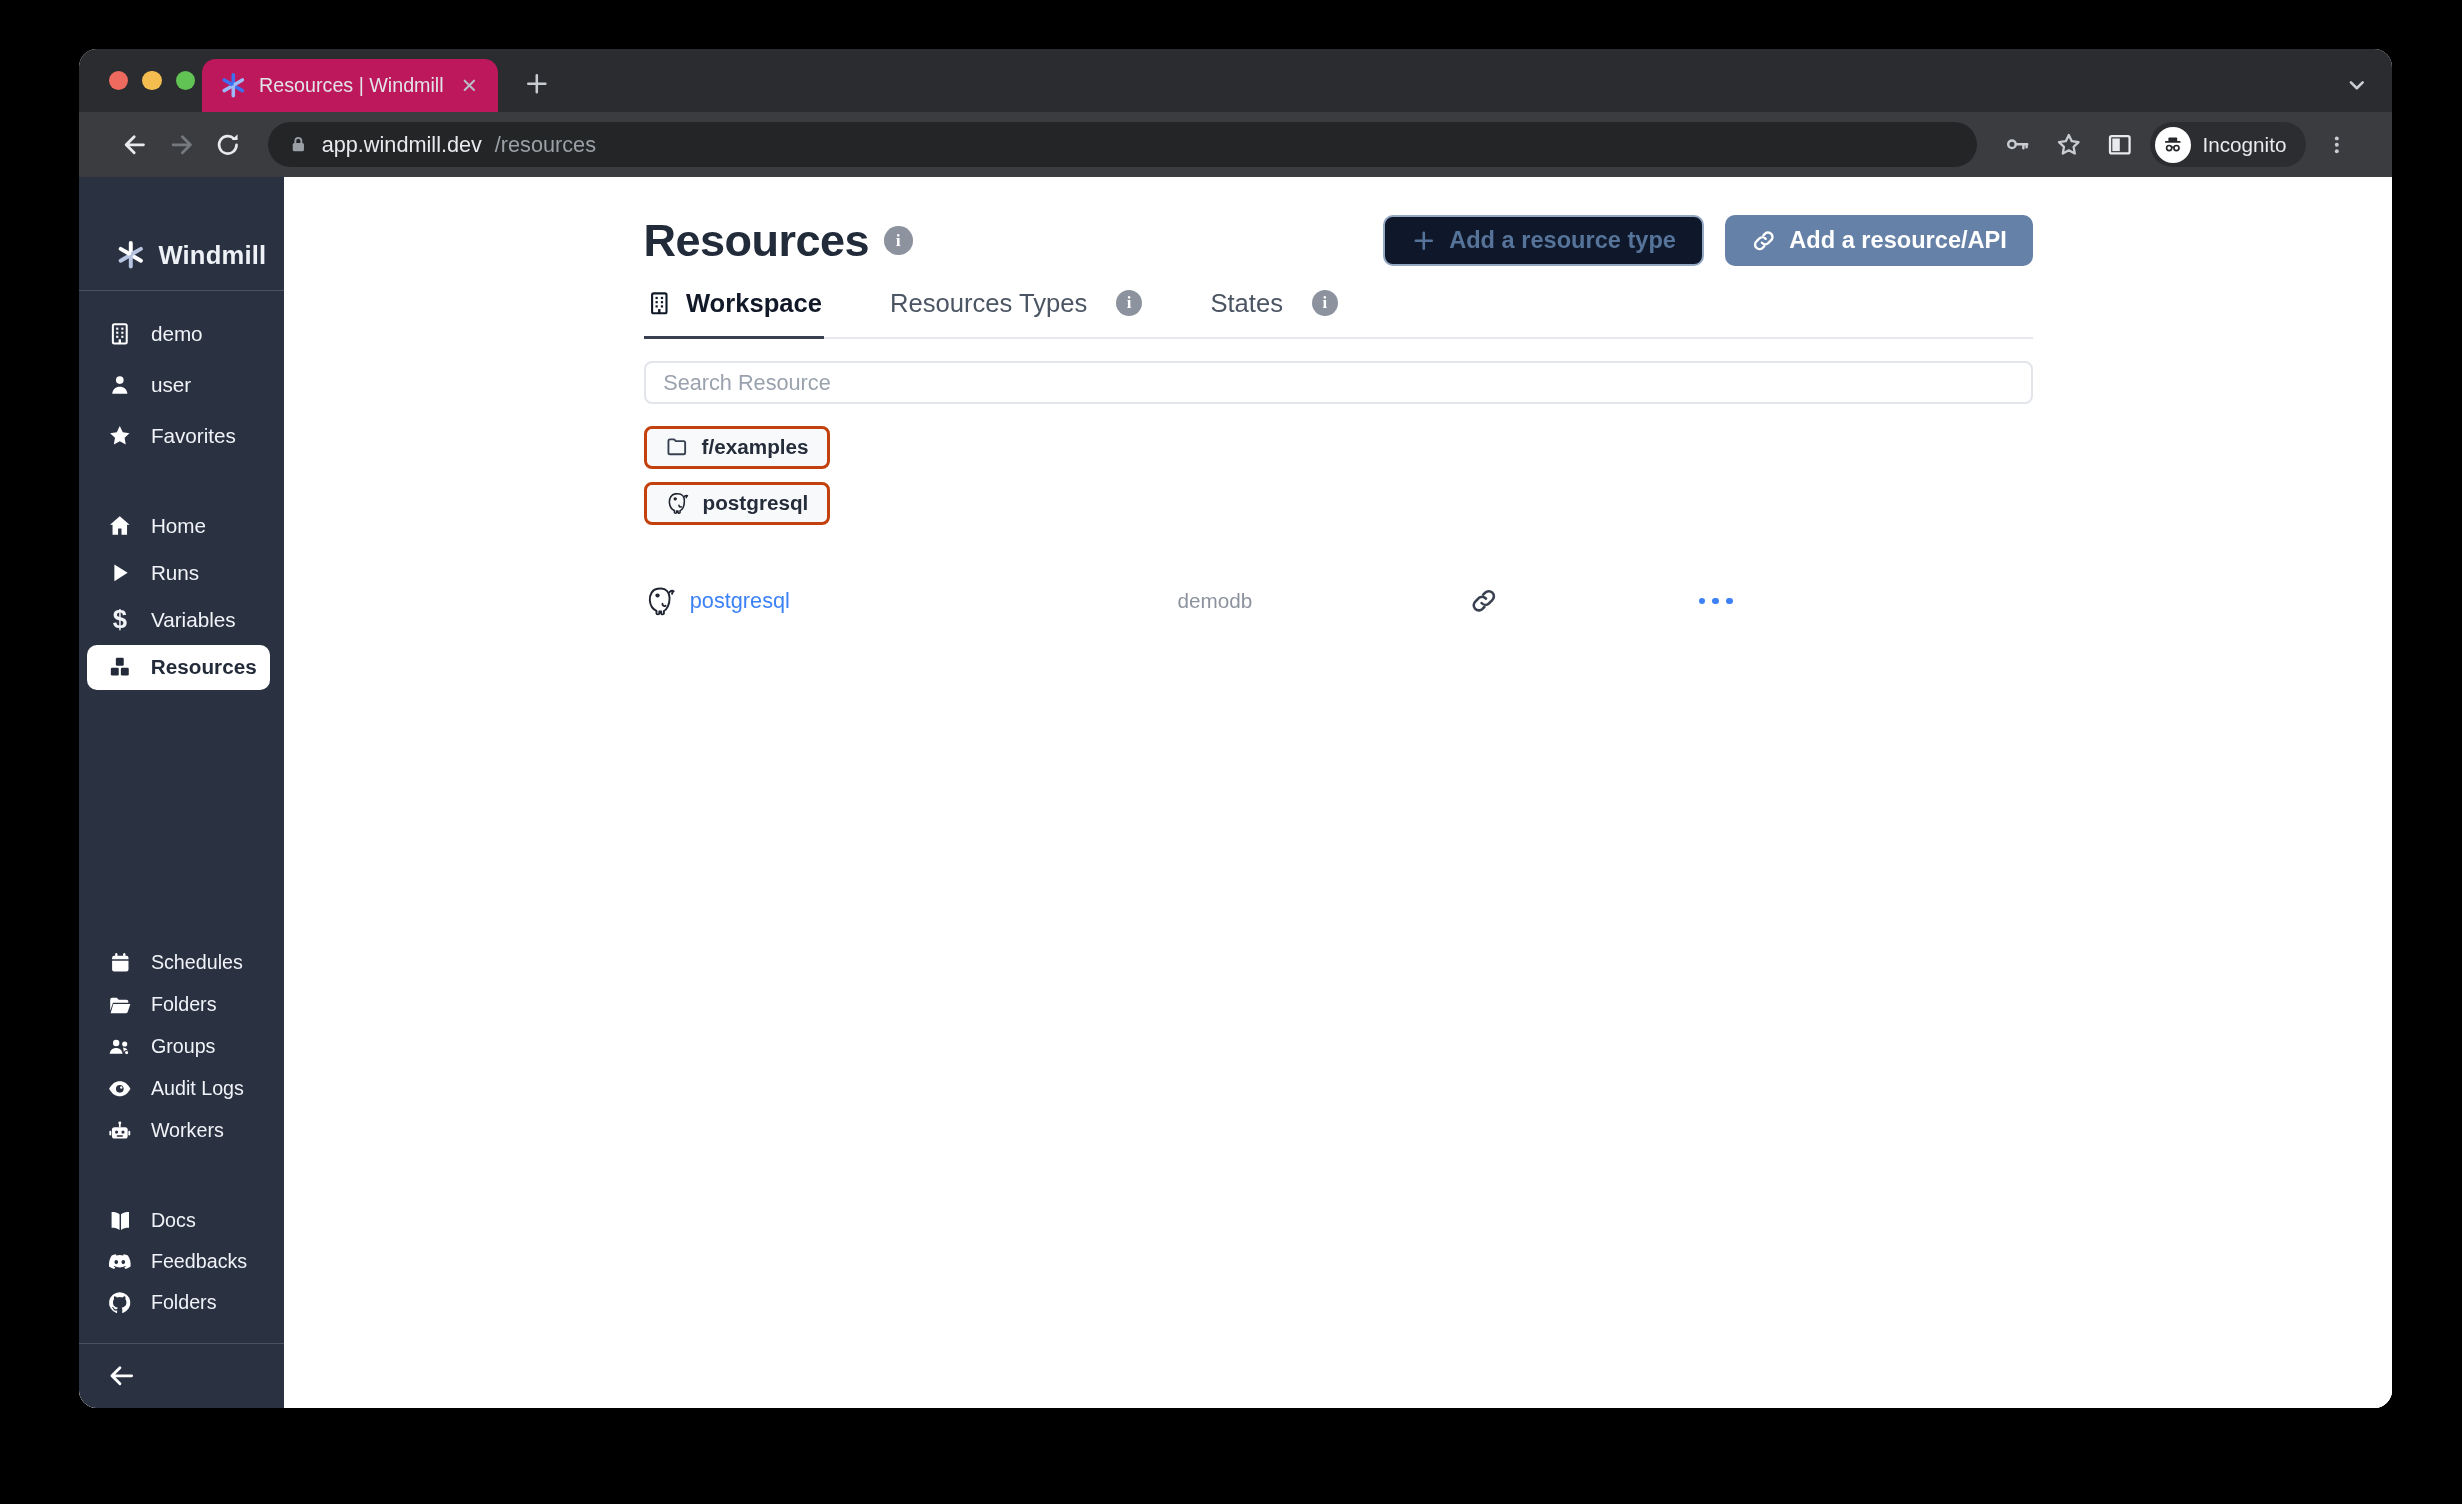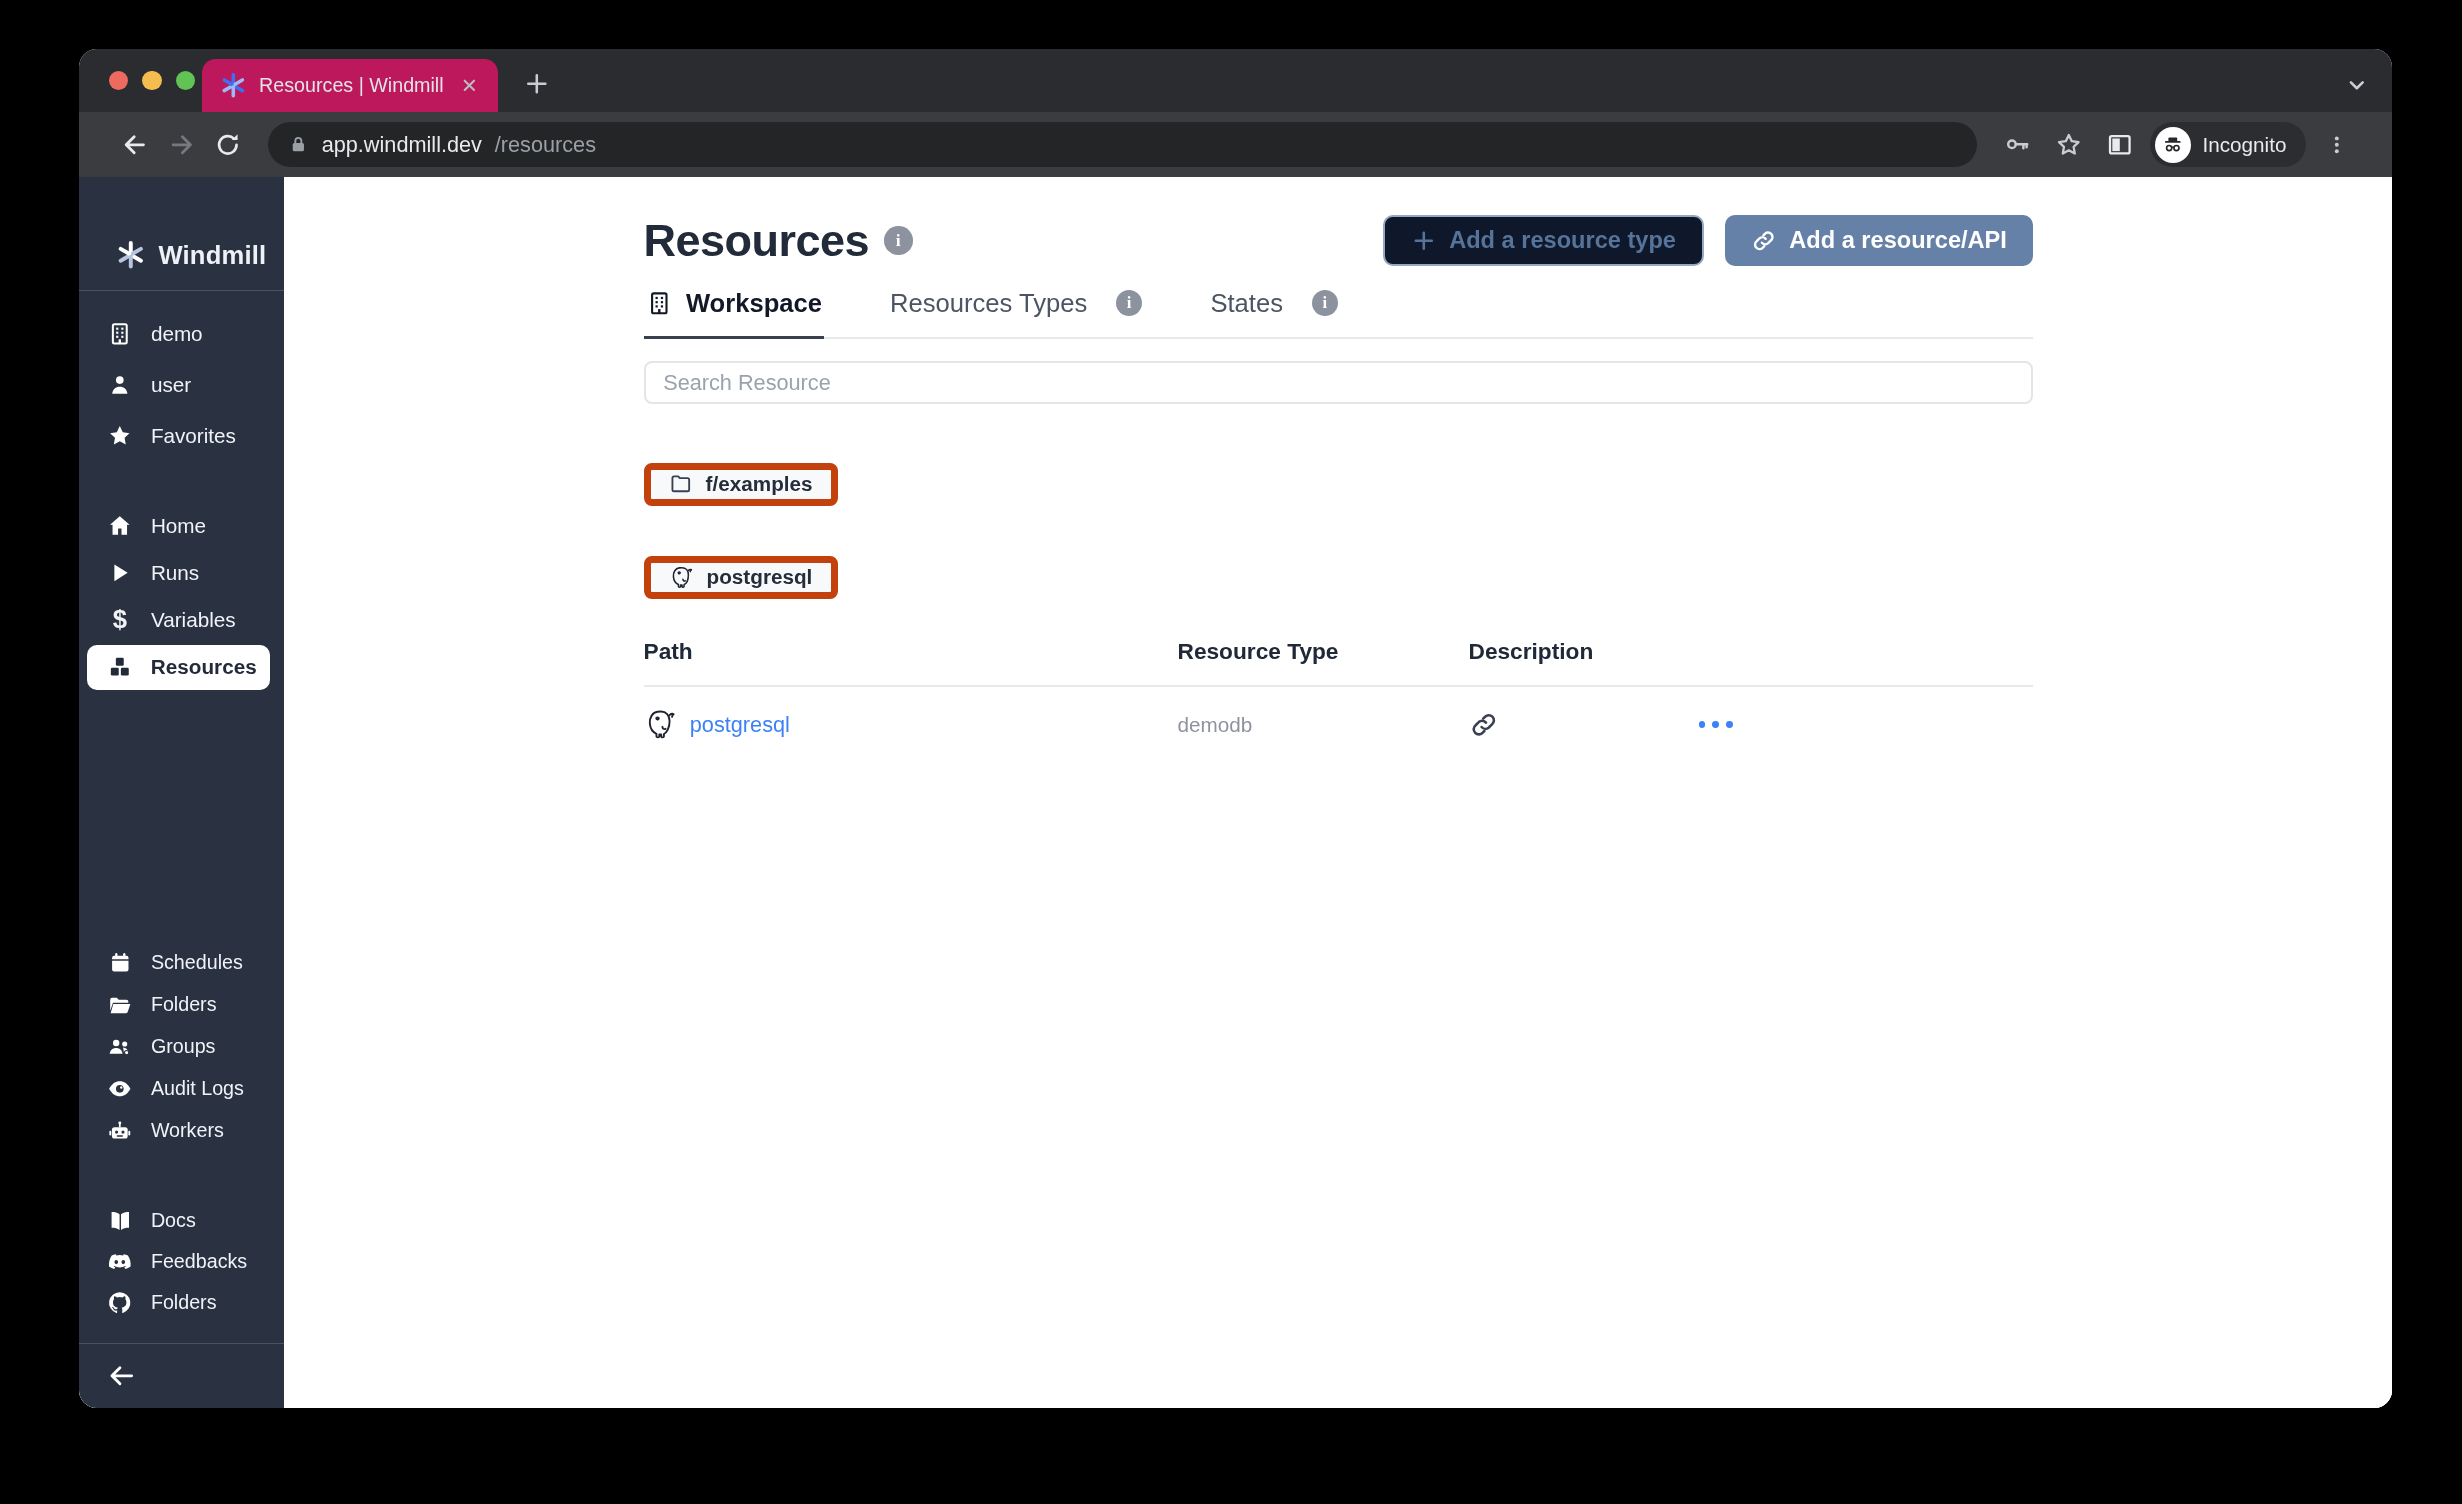--- a/index.html
+++ b/index.html
@@ -86,22 +86,22 @@
   .tab-item.active { color:#111827; font-weight:bold; border-bottom-color:#39404f; }
   .search {
     margin-top:21.7px; width:100%; height:43px; border:2px solid #e2e5ea; border-radius:7.9px;
     font-size:21.7px; color:#2b3442; padding:0 17.7px; outline:none; display:block;
     font-family:"Liberation Sans", sans-serif;
   }
   .search::placeholder { color:#9aa2ae; }
   .chips { margin-top:21.7px; display:flex; flex-direction:column; gap:12.8px; align-items:flex-start; }
   .chip {
     display:inline-flex; align-items:center; gap:12.8px; height:43px; padding:0 18.7px;
-    background:#f8f9fb; border:7px solid #c2410c; border-radius:7.9px;
-    font-size:20.7px; font-weight:bold; color:#252d3b; cursor:pointer;margin-top:37px;
+    background:#f8f9fb; border:3px solid #c2410c; border-radius:7.9px;
+    font-size:20.7px; font-weight:bold; color:#252d3b; cursor:pointer;
   }
   .rtable { margin-top:39px; }
   .thead, .trow { display:grid; grid-template-columns:534px 291px 230px 224px 111px; align-items:center; }
   .thead { padding-bottom:20.7px; border-bottom:2px solid #e7e9ee; font-size:22.7px; font-weight:bold; color:#202938; }
   .trow { height:75px; font-size:21.7px; }
   .path-cell { display:flex; align-items:center; }
   .path-link { color:#3c82f6; text-decoration:none; cursor:pointer; }
   .badge {
     margin-left:auto; margin-right:95px; display:inline-flex; align-items:center; gap:8.9px;
     background:#dbeafe; color:#1d4fd8; font-size:19.7px; font-weight:bold;
@@ -485,27 +485,20 @@
                 <path d="M9.1 7.3c.4-.5 1.3-.5 1.7 0 .3.5 0 1.1-.6 1.2-.7.1-1.3-.6-1.1-1.2z"></path>
                 <circle cx="9.9" cy="7.9" r=".4" fill="#1f2430" stroke="none"></circle>
                 <path d="M13.6 13.9c.1 1.4 1 2 2.3 1.5"></path>
               </svg>
             </span>
             <span>postgresql</span>
           </div>
         </div>
 
         <div class="rtable">
-          <div class="thead">
-            <span>Path</span>
-            <span>Resource Type</span>
-            <span>Description</span>
-            <span></span>
-              <span></span>
-          </div>
           <div class="trow">
             <div class="rt-cell">
               <span>
                 <svg width="32.5" height="32.5" viewBox="0 0 24 24" fill="none" stroke="#1f2430" stroke-width="1.4" stroke-linecap="round" stroke-linejoin="round">
                   <path d="M12.6 2.6c3.6 0 6.3 2.6 6.3 7 0 4.8-2 8.6-4.2 9.6v1.9c0 .8-2 .8-2 0v-1.5h-1.4v1.5c0 .8-2.1.8-2.1 0v-2C6.6 18 4.6 15 4.3 11.4 4 7 6.3 3.3 10 2.8c.9-.1 1.8-.2 2.6-.2z"></path>
                   <path d="M18.9 5.2c1.1-.9 2.2-1.1 3-0.6-.7.4-1.1 1-1.2 1.9"></path>
                   <path d="M9.1 7.3c.4-.5 1.3-.5 1.7 0 .3.5 0 1.1-.6 1.2-.7.1-1.3-.6-1.1-1.2z"></path>
                   <circle cx="9.9" cy="7.9" r=".4" fill="#1f2430" stroke="none"></circle>
                   <path d="M13.6 13.9c.1 1.4 1 2 2.3 1.5"></path>
                 </svg>

